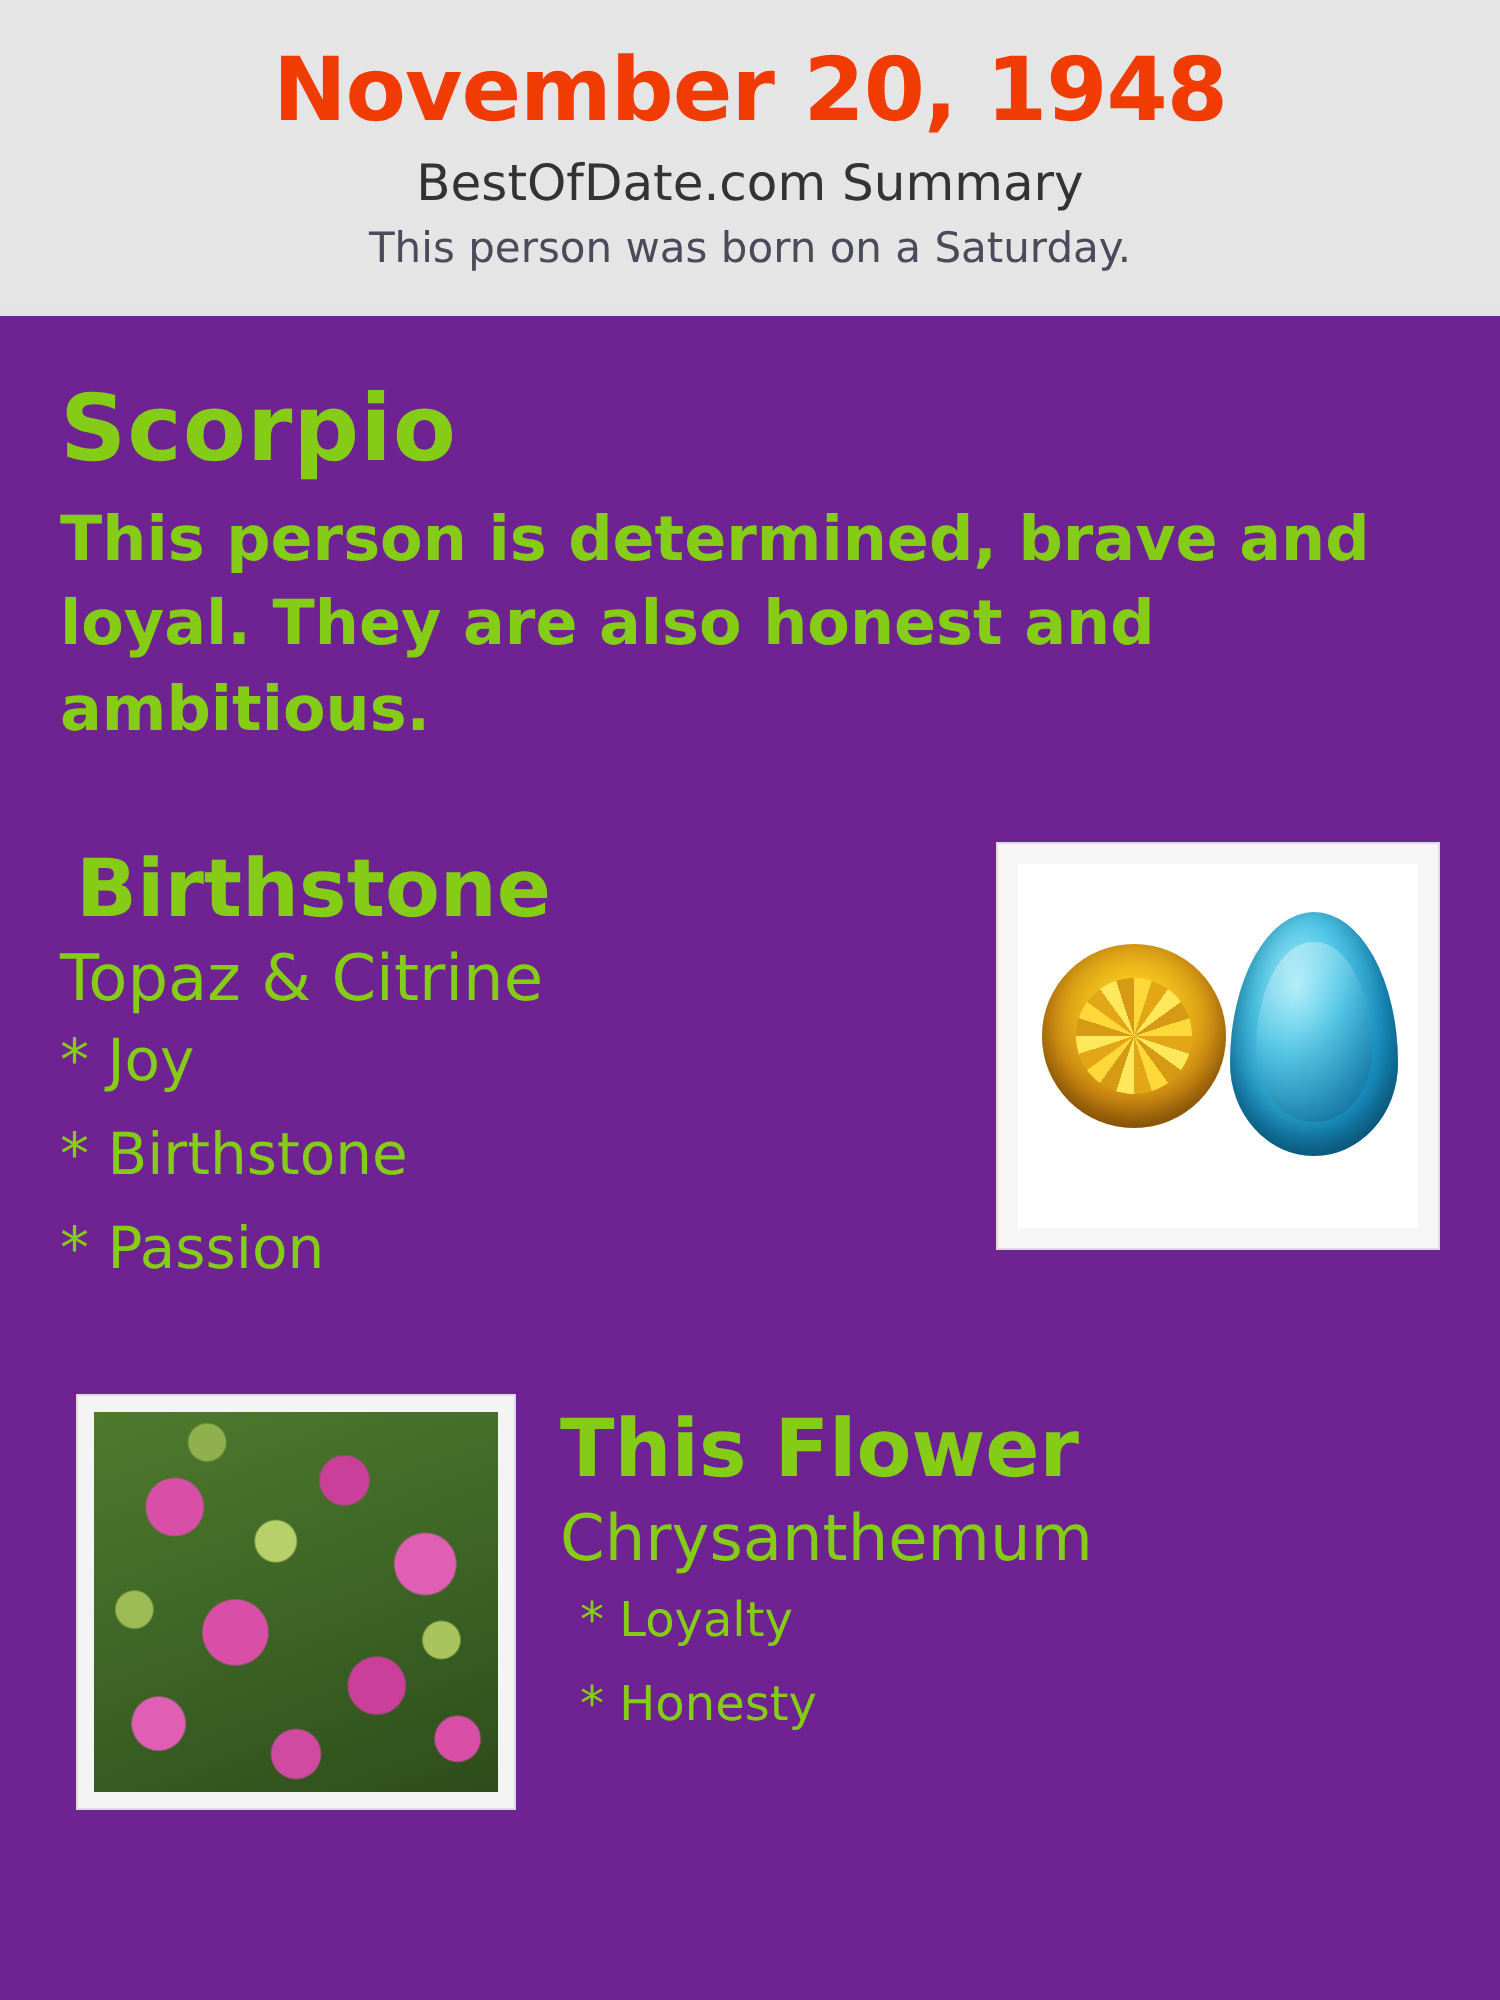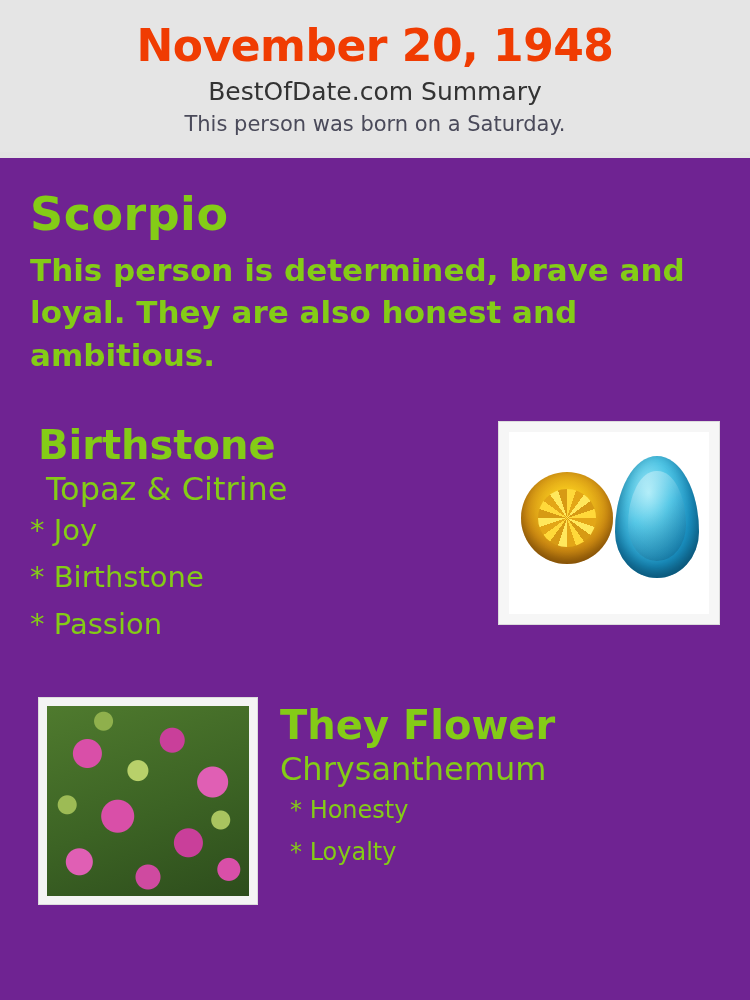--- a/index.html
+++ b/index.html
@@ -90,21 +90,21 @@
     width: 440px;
   }
   .stone-title {
     font-size: 40px;
     font-weight: bold;
     margin: 0 0 2px 8px;
     line-height: 1.12;
   }
   .stone-name {
     font-size: 32px;
-    margin: 0 0 8px 16px;
+    margin: 0 0 8px 0;
     line-height: 1.2;
     font-weight: 400;
   }
   .bullet {
     font-size: 29px;
     line-height: 1.0;
     margin: 0 0 18px 0;
     font-weight: 400;
   }
 
@@ -274,21 +274,21 @@
           <div class="gem-topaz"></div>
         </div>
       </div>
     </div>
 
     <div class="flower-block">
       <div class="flower-photo">
         <div class="flower-photo-inner"></div>
       </div>
       <div class="flower-text">
-        <div class="flower-title">They Flower</div>
+        <div class="flower-title">This Flower</div>
         <div class="flower-name">Chrysanthemum</div>
+        <div class="flower-bullet">* Loyalty</div>
         <div class="flower-bullet">* Honesty</div>
-        <div class="flower-bullet">* Loyalty</div>
       </div>
     </div>
 
   </div>
 </div>
 
 </body></html>

